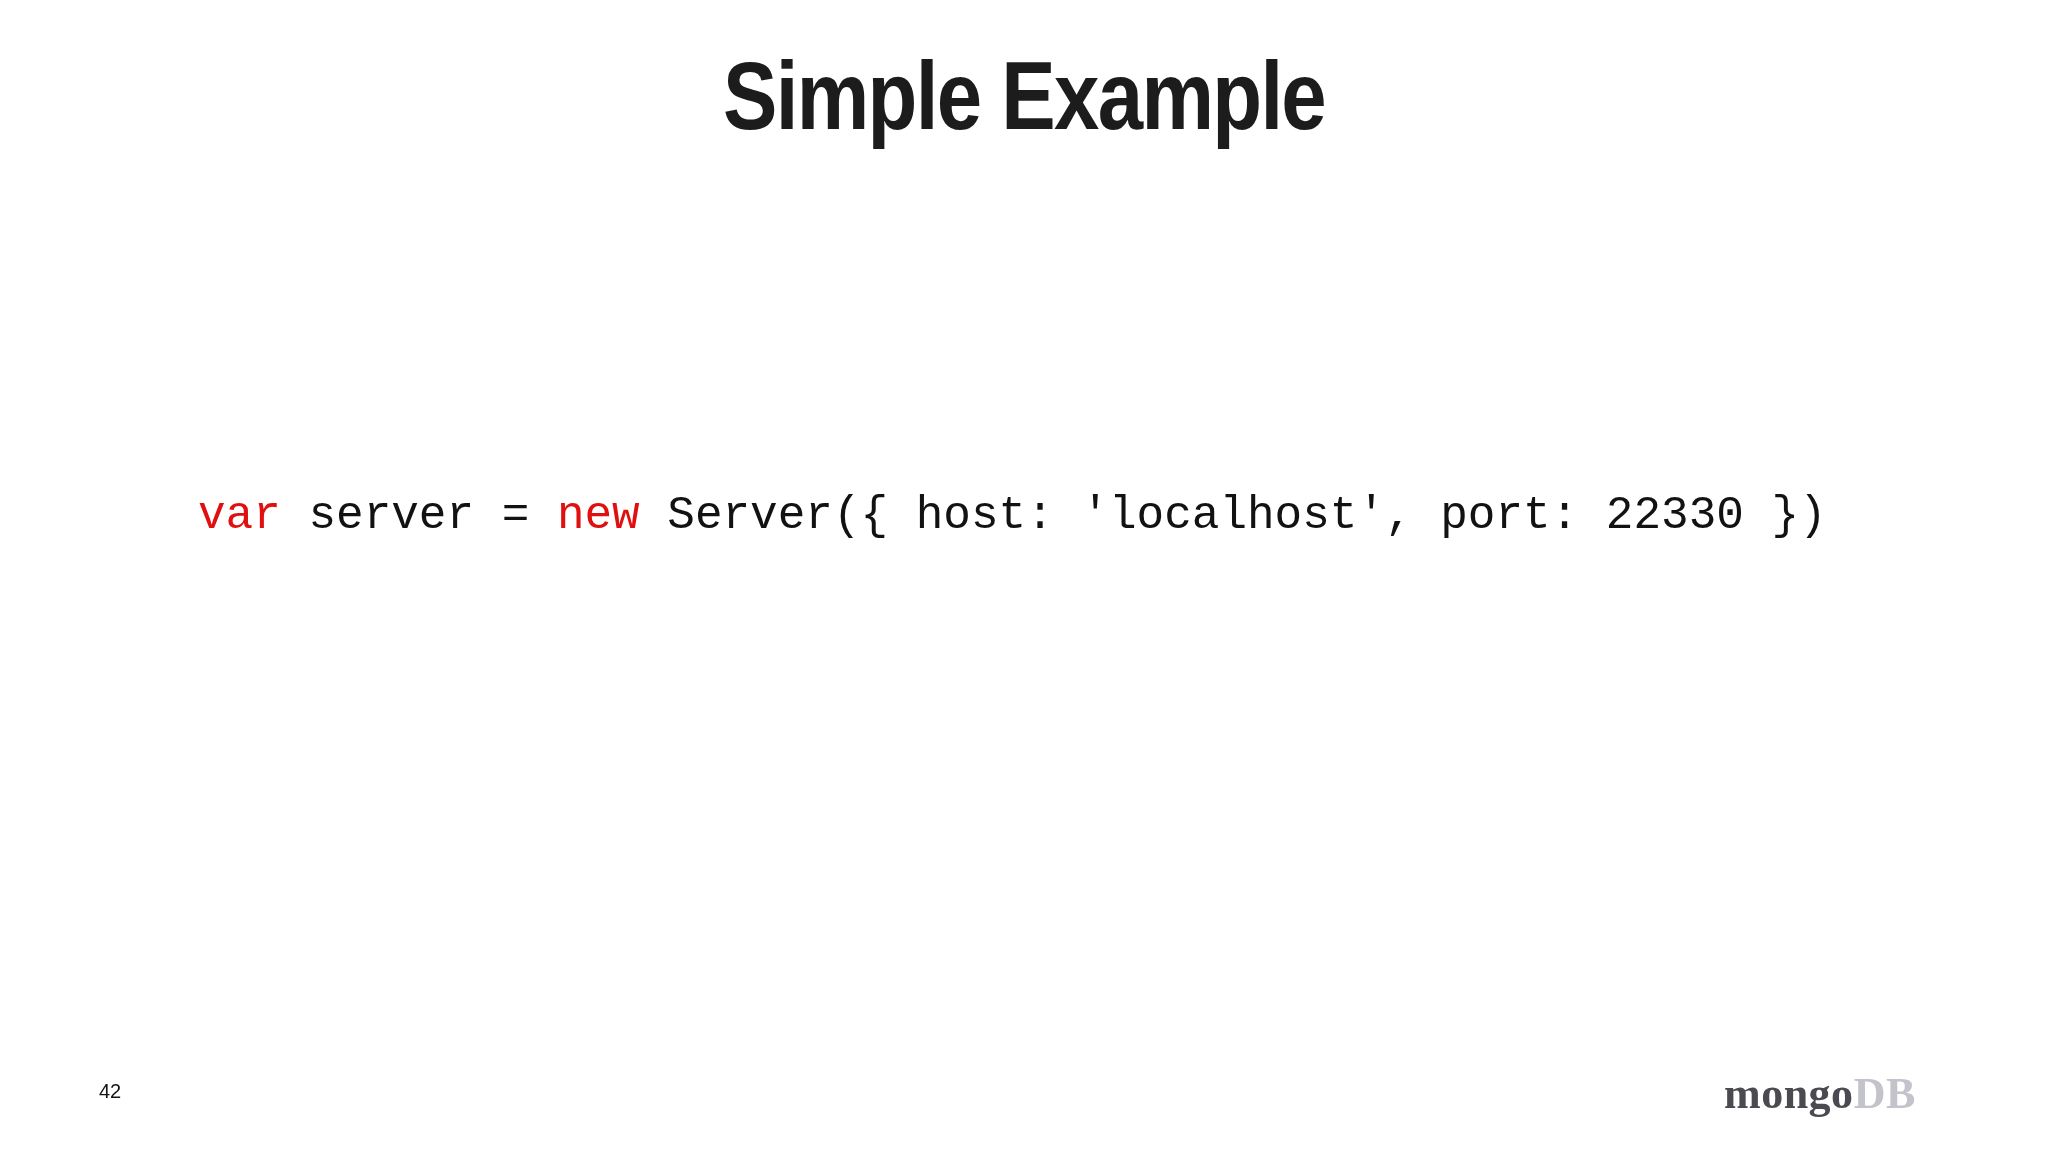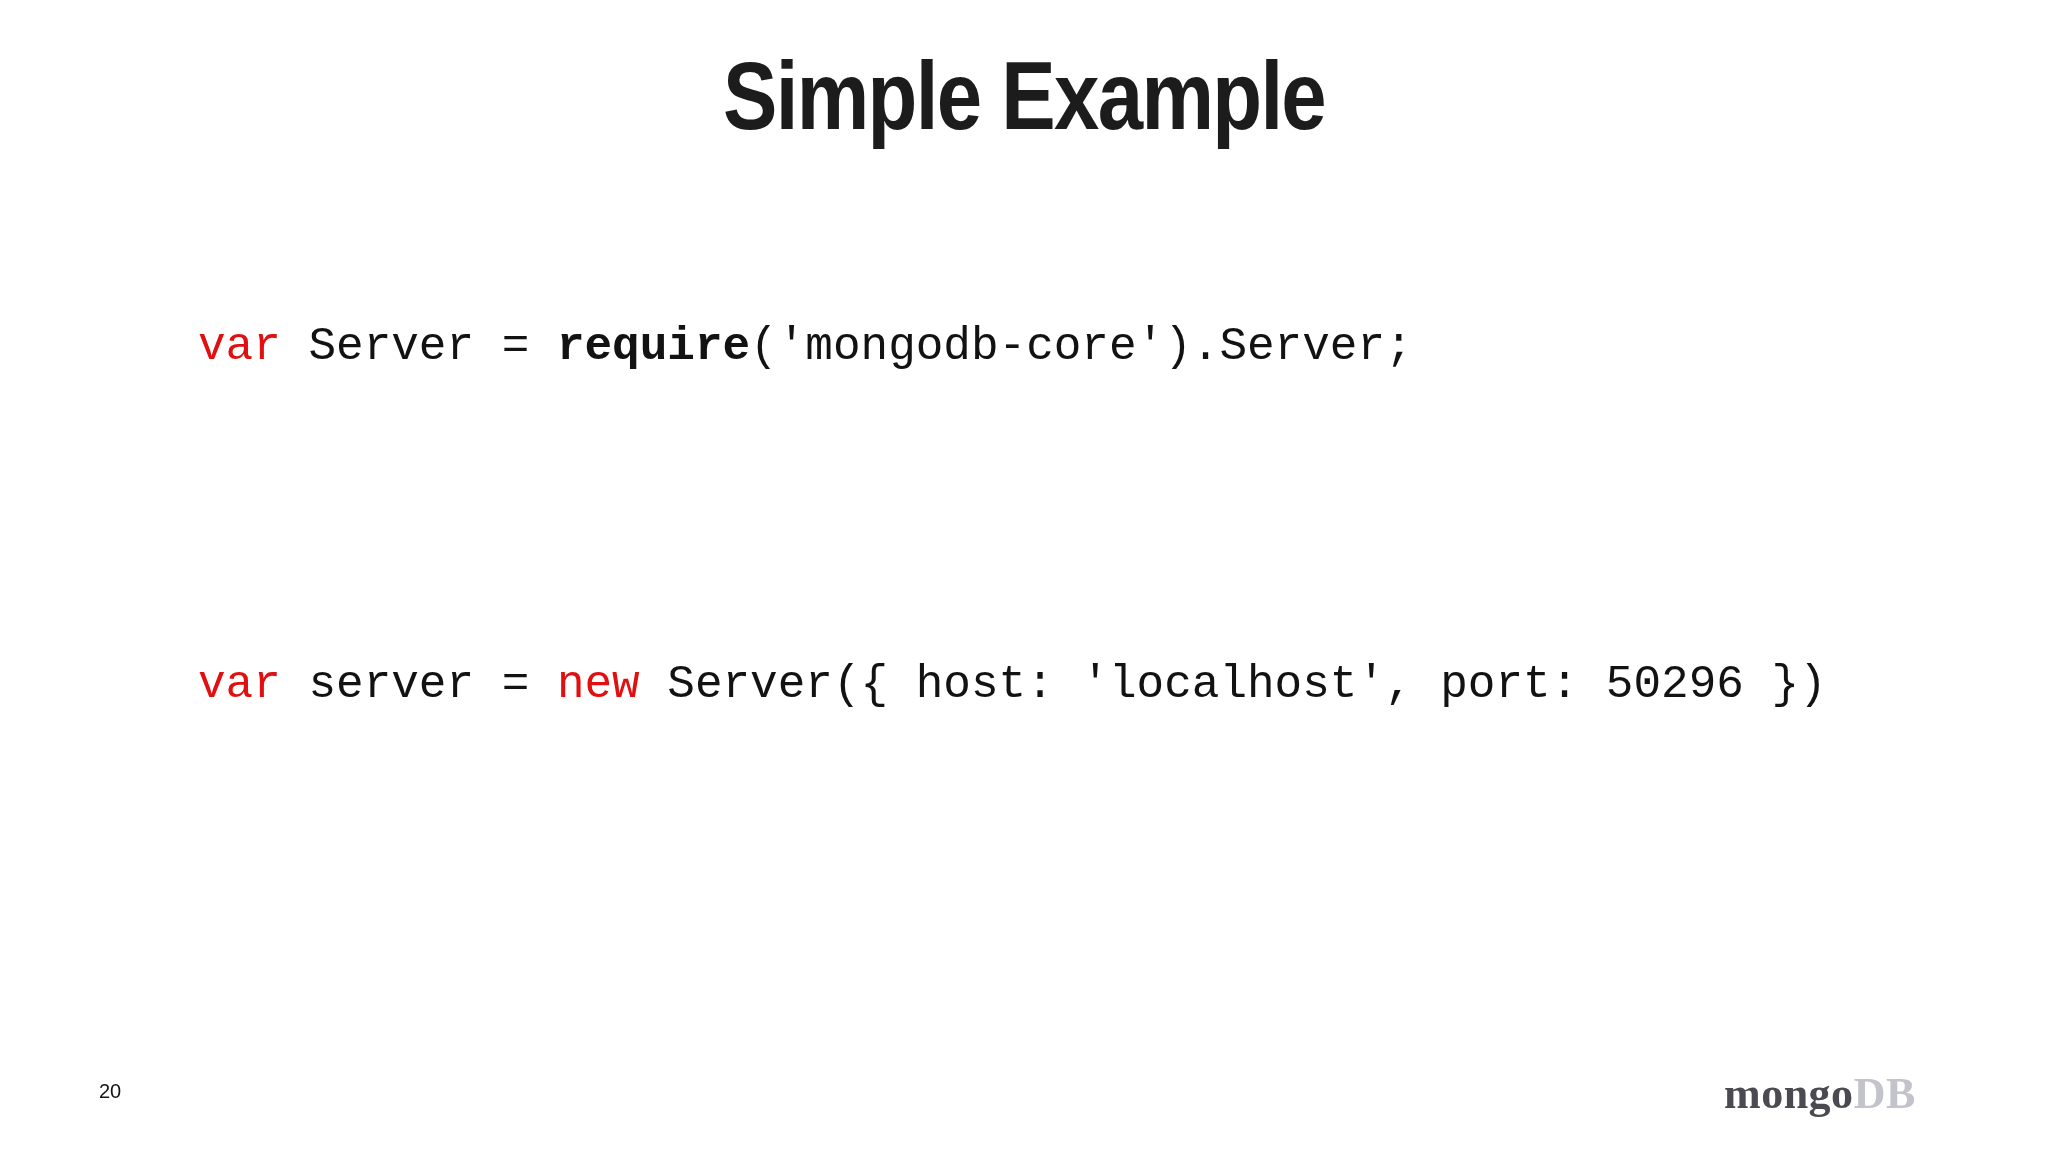--- a/index.html
+++ b/index.html
@@ -57,32 +57,31 @@
   }
   .logo-mongo{color:var(--logo-dark,#4a4a50);}
   .logo-db{color:var(--logo-light,#c3c3cb);}
 </style>
 </head>
 <body>
 
 <h1 class="slide-title">Simple Example</h1>
 
 <div class="code-block">
-  <div class="code-line"><span class="tok tok-red">var</span><span class="tok"> Server = </span><span class="tok tok-bold">require</span><span class="tok">('mongodb-core').Server;</span></div>
   <div class="code-line"></div>
-  <div class="code-line"><span class="tok tok-red">var</span><span class="tok"> server = </span><span class="tok tok-red">new</span><span class="tok"> Server({ host: 'localhost', port: 50296 })</span></div>
+  <div class="code-line"><span class="tok tok-red">var</span><span class="tok"> server = </span><span class="tok tok-red">new</span><span class="tok"> Server({ host: 'localhost', port: 22330 })</span></div>
   <div class="code-line"></div>
   
   
   
   
   
   
   
   
   
   
   
 </div>
 
-<div class="page-number">20</div>
+<div class="page-number">42</div>
 
 <div class="mongodb-logo"><span class="logo-mongo">mongo</span><span class="logo-db">DB</span></div>
 
 </body></html>

